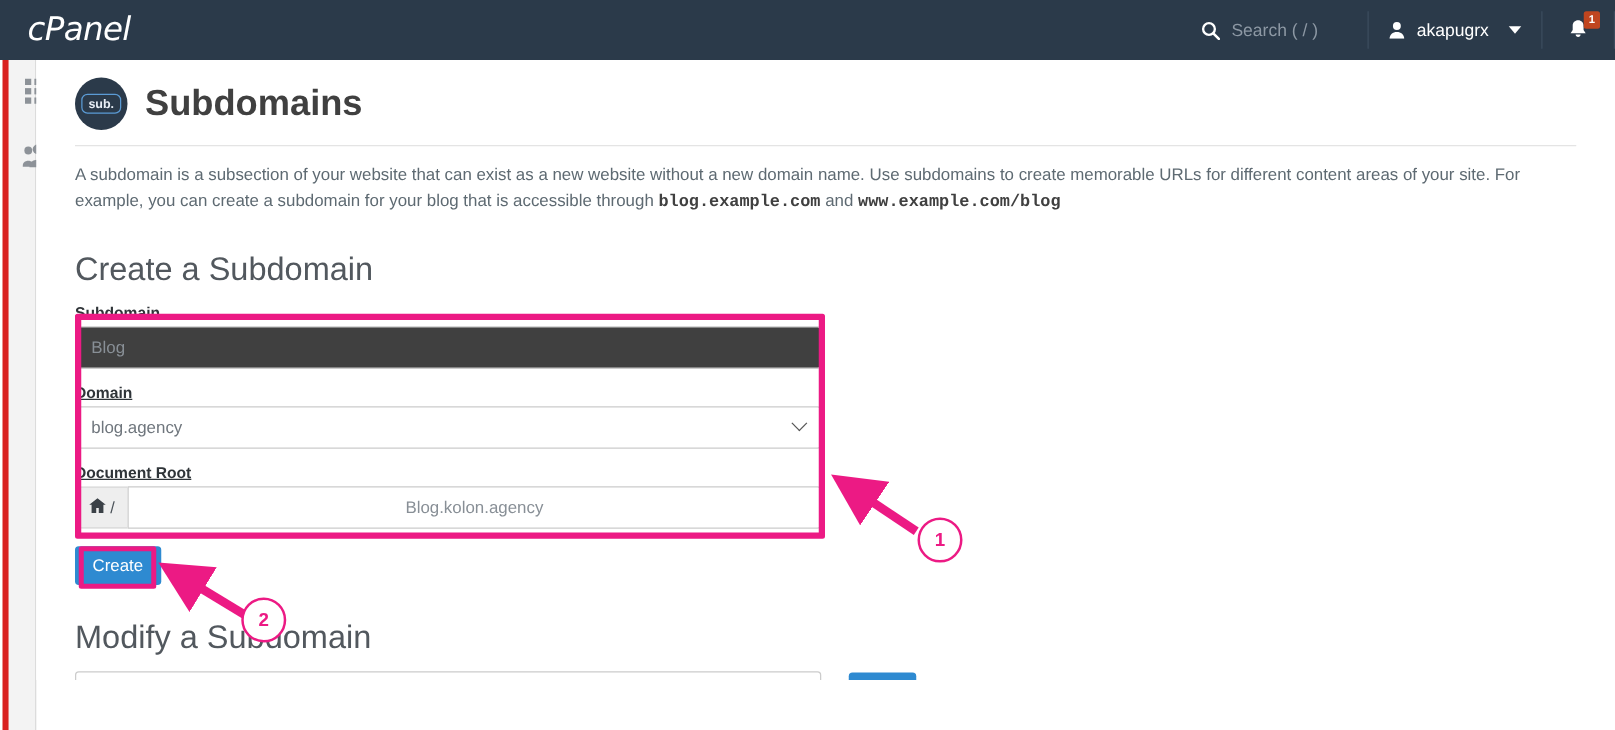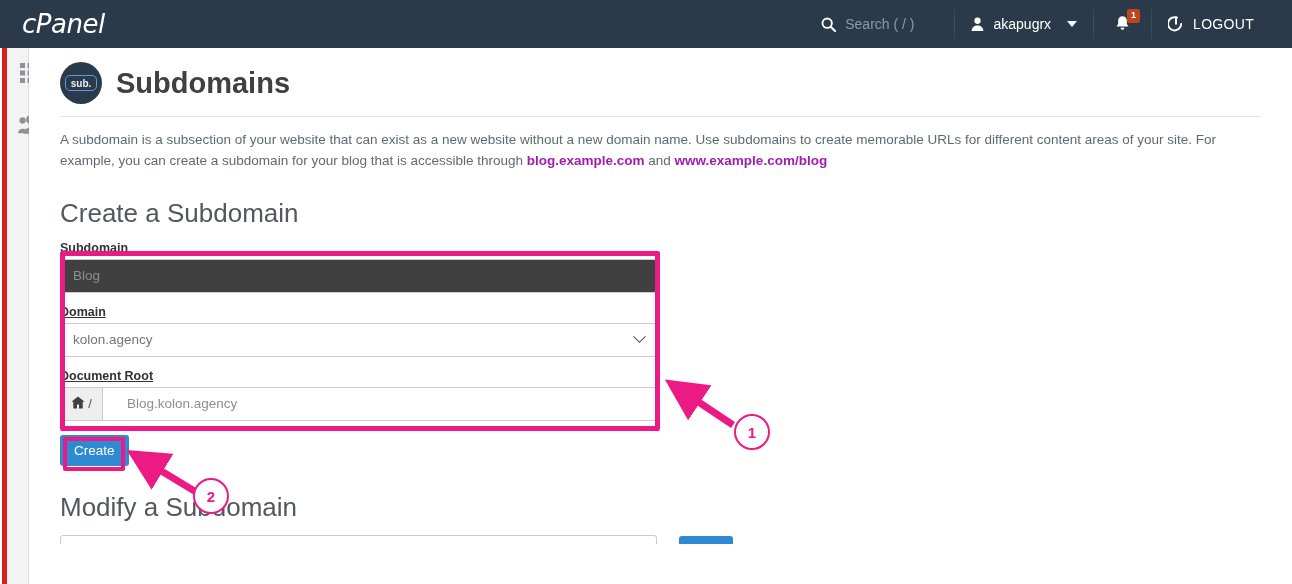--- a/index.html
+++ b/index.html
@@ -72,21 +72,21 @@
     font-family: "Liberation Sans", sans-serif;
   }
   .page-title { font-size: 29px; color: #404040; font-weight: bold; font-family: "Liberation Sans", sans-serif; }
 
   .hr { margin: 12px 31px 0 31px; border-top: 1px solid #e4e4e4; }
 
   .desc {
     margin: 13px 31px 0 31px; font-size: 13.5px; color: #5e6a72;
     line-height: 1.55; max-width: 1228px;
   }
-  .desc b { color: #a21caf; font-weight: bold; }
+  .desc b { color: #404040; font-weight: bold; font-family: Liberation Mono, monospace; }
 
   .section-title {
     margin: 26px 0 0 31px; font-size: 26px; color: #52585e; font-weight: normal;
   }
   .field-label {
     margin: 12px 0 4px 31px; font-size: 12.5px; color: #2f3438; font-weight: bold; text-decoration: underline;
   }
   .input {
     margin-left: 31px; width: 597px; height: 34px; border: 1px solid #ccc;
     border-radius: 3px; background: #404040; display: flex; align-items: center;
@@ -103,21 +103,21 @@
   }
   .input-group { margin-left: 31px; width: 597px; height: 34px; display: flex; }
   .addon {
     width: 42px; border: 1px solid #ccc; border-right: none; border-radius: 3px 0 0 3px;
     background: #eeeeee; display: flex; align-items: center; justify-content: center;
     gap: 3px; font-size: 13px; color: #3b4147;
   }
   .addon .slash { color: #4a5158; font-size: 13px; }
   .group-input {
     flex: 1; border: 1px solid #ccc; border-radius: 0 3px 3px 0; background: #fff;
-    display: flex; align-items: center; padding: 0 24px; font-size: 13.5px; color: #888f96;
+    display: flex; align-items: center; padding: 0 12px; font-size: 13.5px; color: #888f96; justify-content: center;
   }
 
   .btn-create {
     margin: 14px 0 0 31px; background: #2e8ad1; color: #ffffff; border: none;
     border-radius: 3px; padding: 8px 14px; font-size: 13.5px; cursor: pointer;
     font-family: "Liberation Sans", sans-serif;
   }
 
   .modify-row { margin-left: 31px; margin-top: 12px; display: flex; align-items: center; gap: 22px; }
   .search-input {
@@ -178,29 +178,20 @@
       <div class="hdr-item bell-wrap">
         <span class="icon-w">
           <svg width="17" height="18" viewBox="0 0 18 19">
               <path d="M9 1.2c-2.7 0-4.6 2-4.6 4.6v3.6L2.6 12.2h12.8L13.6 9.4V5.8C13.6 3.2 11.7 1.2 9 1.2z" fill="#ffffff"></path>
               <path d="M6.9 13.4h4.2c0 1.2-.9 2.1-2.1 2.1s-2.1-.9-2.1-2.1z" fill="#ffffff"></path>
             </svg>
         </span>
         <span class="badge">1</span>
       </div>
       <div class="hdr-sep"></div>
-      <div class="hdr-item">
-        <span class="icon-w">
-          <svg width="16" height="16" viewBox="0 0 17 17">
-              <path d="M9.5 1.8A7 7 0 1 0 14 8.5" fill="none" stroke="#ffffff" stroke-width="2.1" stroke-linecap="round"></path>
-              <line x1="8.5" y1="1.2" x2="8.5" y2="8.2" stroke="#ffffff" stroke-width="2.1" stroke-linecap="round"></line>
-            </svg>
-        </span>
-        <span class="logout">LOGOUT</span>
-      </div>
     </div>
   </div>
 
   <div class="red-stripe"></div>
   <div class="rail"></div>
   <div class="rail-inner">
     <div class="rail-icon">
       <span>
         <svg width="22" height="22" viewBox="0 0 22 22">
           <g fill="#8d9298">
@@ -250,21 +241,21 @@
 
     <div class="section-title">Create a Subdomain</div>
 
     <div class="field-label">Subdomain</div>
     <div class="input">
       <span>Blog</span>
     </div>
 
     <div class="field-label">Domain</div>
     <div class="select">
-      <span>kolon.agency</span>
+      <span>blog.agency</span>
       <span class="chev"></span>
     </div>
 
     <div class="field-label">Document Root</div>
     <div class="input-group">
       <div class="addon">
         <span>
           <svg width="14" height="13" viewBox="0 0 15 14">
               <path d="M7.5 0.6 0.4 6.3h2v7.1h4V9.1h2.2v4.3h4V6.3h2z" fill="#3b4147"></path>
             </svg>

